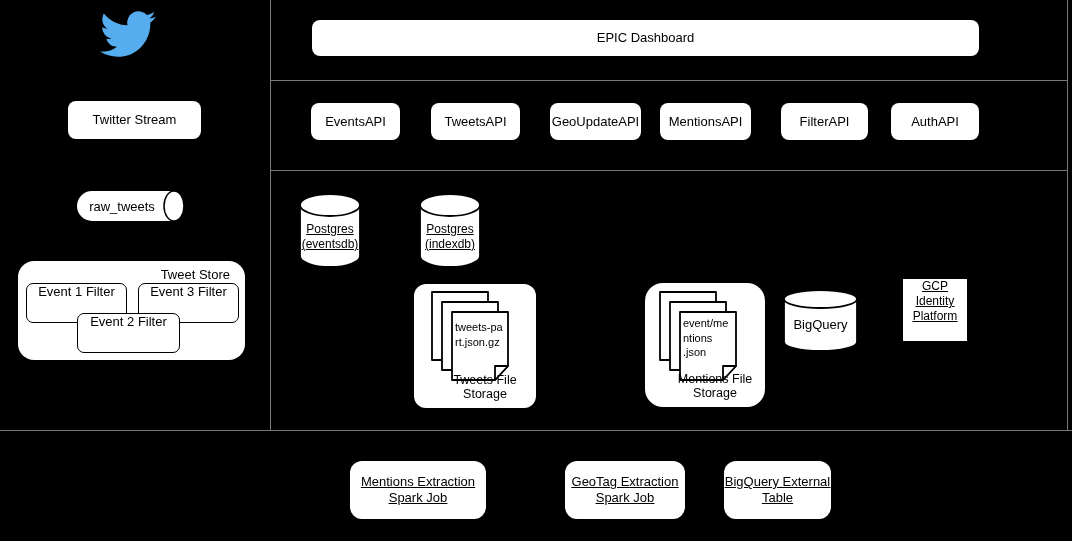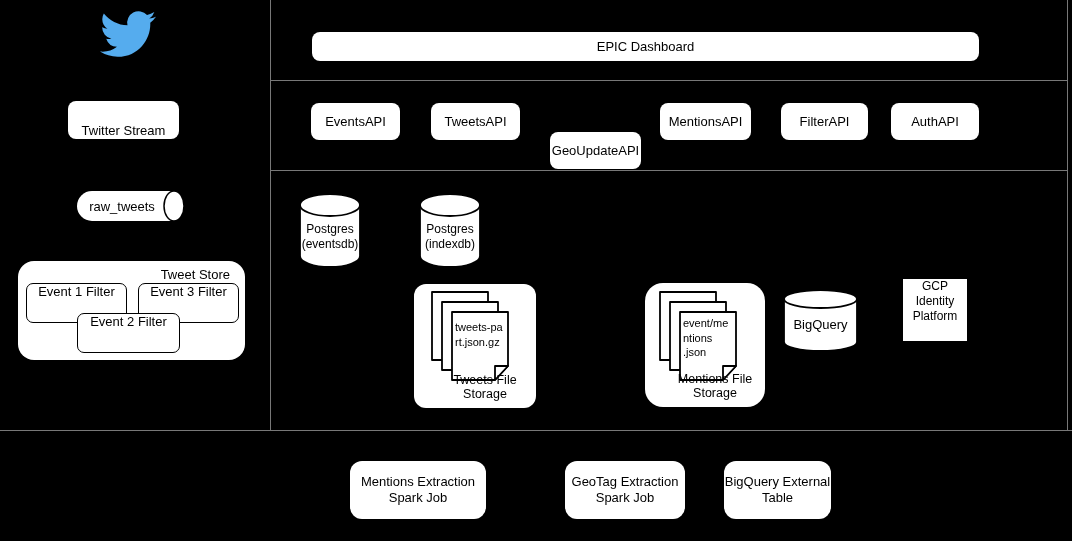--- a/index.html
+++ b/index.html
@@ -6,21 +6,21 @@
   #canvas{
     position:relative;width:1072px;height:541px;background:#000000;
     font-family:"Liberation Sans", sans-serif;color:#000;overflow:hidden;
   }
   .abs{position:absolute;}
   .node{
     position:absolute;background:#ffffff;border-radius:8px;
     display:flex;align-items:center;justify-content:center;text-align:center;
     font-size:13px;line-height:16px;color:#000;
   }
-  .pre{white-space:pre-line;}
+  .pre{white-space:pre-line;text-decoration:underline;}
   .lane-line{position:absolute;background:#787878;}
   .container-store{
     position:absolute;background:#ffffff;border-radius:16px;
   }
   .filter-box{
     position:absolute;background:#ffffff;border:1.5px solid #000;border-radius:7px;
     display:flex;align-items:flex-start;justify-content:center;font-size:13px;
   }
   .file-store{
     position:absolute;background:#ffffff;border-radius:18px;
@@ -51,21 +51,21 @@
   <div class="lane-line" style="left:270px;top:0;width:1px;height:430px;"></div>
   <div class="lane-line" style="left:1067px;top:0;width:1px;height:430px;"></div>
   <div class="lane-line" style="left:270px;top:80px;width:798px;height:1px;"></div>
   <div class="lane-line" style="left:270px;top:170px;width:798px;height:1px;"></div>
   <div class="lane-line" style="left:0;top:430px;width:1072px;height:1px;"></div>
 
   <svg class="abs" style="left:92px;top:6px;" width="72" height="56" viewBox="0 0 24 24">
     <path fill="#55ACEE" d="M23.953 4.57a10 10 0 01-2.825.775 4.958 4.958 0 002.163-2.723c-.951.555-2.005.959-3.127 1.184a4.92 4.92 0 00-8.384 4.482C7.69 8.095 4.067 6.13 1.64 3.162a4.822 4.822 0 00-.666 2.475c0 1.71.87 3.213 2.188 4.096a4.904 4.904 0 01-2.228-.616v.06a4.923 4.923 0 003.946 4.827 4.996 4.996 0 01-2.212.085 4.936 4.936 0 004.604 3.417 9.867 9.867 0 01-6.102 2.105c-.39 0-.779-.023-1.17-.067a13.995 13.995 0 007.557 2.209c9.053 0 13.998-7.496 13.998-13.985 0-.21 0-.42-.015-.63A9.935 9.935 0 0024 4.59z"></path>
   </svg>
 
-  <div class="node" style="left:68px;top:101px;width:111px;height:38px;align-items:flex-end;">
+  <div class="node" style="left:68px;top:101px;width:133px;height:38px;">
       <span>Twitter Stream</span>
     </div>
 
   <div class="abs" style="left:76px;top:190px;width:110px;height:32px;">
     <svg width="110" height="32" viewBox="0 0 110 32">
       <path d="M16,1 H98 V31 H16 A15,15 0 0 1 1,16 A15,15 0 0 1 16,1 Z" fill="#ffffff"></path>
       <ellipse cx="98" cy="16" rx="10" ry="15" fill="#ffffff" stroke="#000000" stroke-width="1.5"></ellipse>
     </svg>
     <div class="abs" style="left:0;top:0;width:92px;height:32px;display:flex;align-items:center;justify-content:center;font-size:13px;">raw_tweets</div>
   </div>
@@ -76,31 +76,31 @@
         <span>Event 1 Filter</span>
       </div>
     <div class="filter-box" style="left:120px;top:22px;width:99px;height:38px;">
         <span>Event 3 Filter</span>
       </div>
     <div class="filter-box" style="left:59px;top:52px;width:101px;height:38px;z-index:2;">
         <span>Event 2 Filter</span>
       </div>
   </div>
 
-  <div class="node" style="left:312px;top:32px;width:667px;height:29px;">
+  <div class="node" style="left:312px;top:20px;width:667px;height:36px;">
       <span>EPIC Dashboard</span>
     </div>
 
   <div class="node" style="left:311px;top:103px;width:89px;height:37px;">
       <span>EventsAPI</span>
     </div>
   <div class="node" style="left:431px;top:103px;width:89px;height:37px;">
       <span>TweetsAPI</span>
     </div>
-  <div class="node" style="left:550px;top:103px;width:91px;height:37px;margin-top:29px;">
+  <div class="node" style="left:550px;top:103px;width:91px;height:37px;">
       <span>GeoUpdateAPI</span>
     </div>
   <div class="node" style="left:660px;top:103px;width:91px;height:37px;">
       <span>MentionsAPI</span>
     </div>
   <div class="node" style="left:781px;top:103px;width:87px;height:37px;">
       <span>FilterAPI</span>
     </div>
   <div class="node" style="left:891px;top:103px;width:88px;height:37px;">
       <span>AuthAPI</span>

